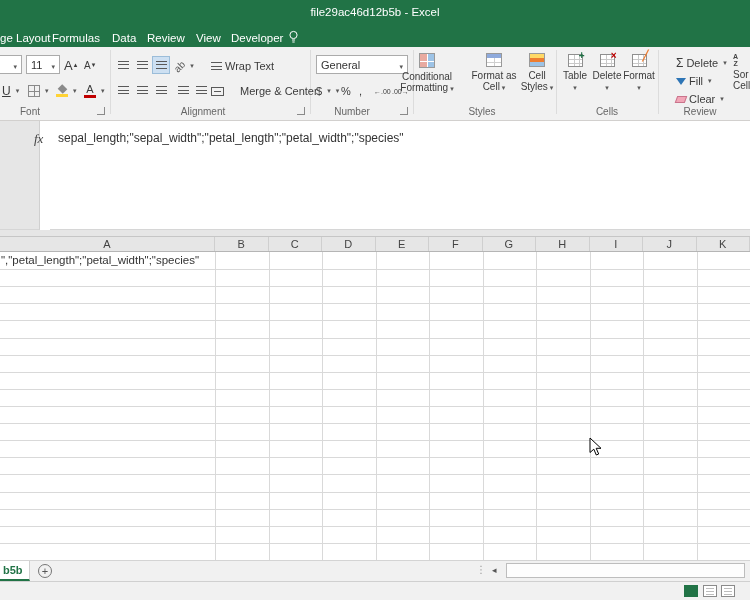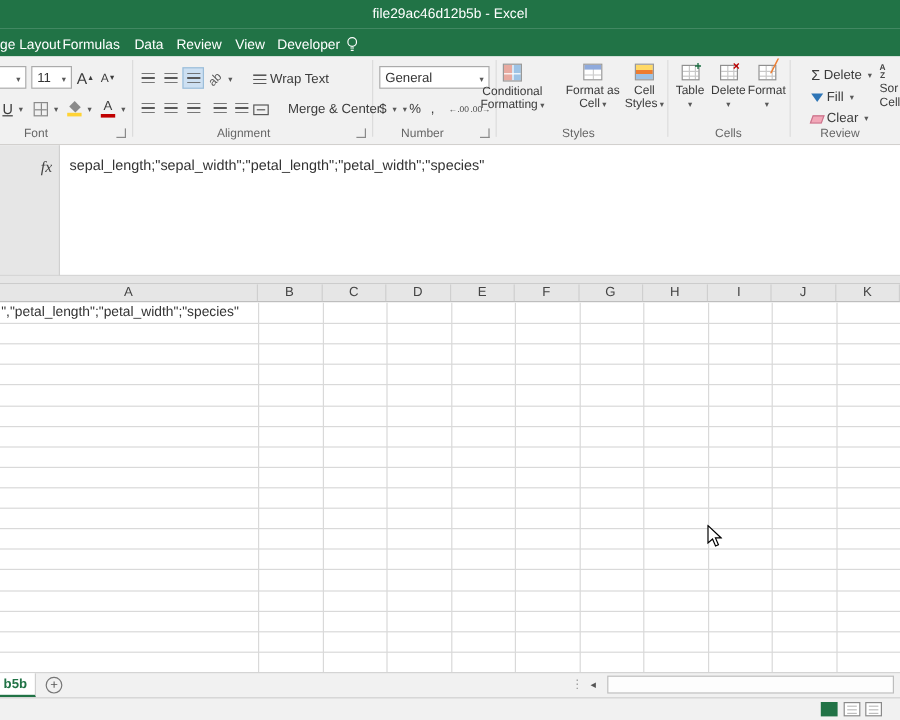--- a/index.html
+++ b/index.html
@@ -49,21 +49,21 @@
       linear-gradient(#8faadc,#8faadc) 0 0/100% 4px no-repeat,
       linear-gradient(#cfcfcf,#cfcfcf) 0 8px/100% 1px no-repeat,
       linear-gradient(#cfcfcf,#cfcfcf) 7px 0/1px 100% no-repeat, #fff; }
   .stylesicon { width:16px; height:14px; border:1px solid #999; background:
       linear-gradient(to bottom, #ffd966 0 33%, #ed7d31 33% 66%, #9dc3e6 66% 100%); }
   .downarrow { width:0; height:0; border-left:5px solid transparent; border-right:5px solid transparent; border-top:7px solid #2e75b6; }
   .eraser { width:10px; height:7px; background:#f2a7b8; border:1px solid #c9748c; transform:skewX(-20deg); }
   .sorticon { font-size:7px; line-height:7px; color:#444; font-weight:bold; display:flex; flex-direction:column; align-items:center; }
 
   
-  .fxpanel { position:absolute; left:0; top:121px; width:50px; height:109px; background:#e6e6e6; border-right:1px solid #d0d0d0; border-bottom:1px solid #d6d6d6; }
+  .fxpanel { position:absolute; left:0; top:121px; width:40px; height:109px; background:#e6e6e6; border-right:1px solid #d0d0d0; border-bottom:1px solid #d6d6d6; }
   .fx { position:absolute; left:34px; top:10px; font-family:"Liberation Serif", serif; font-style:italic; font-size:13px; color:#444; }
   .formulabar { position:absolute; left:50px; top:121px; width:700px; height:109px; background:#fff; border-bottom:1px solid #d6d6d6; }
   .formulatext { position:absolute; left:8px; top:10px; font-size:12px; color:#333; white-space:pre; }
   .fgap { position:absolute; left:0; top:230px; width:750px; height:7px; background:#e6e6e6; border-bottom:1px solid #c6c6c6; }
 
   
   .colheaders { position:absolute; left:0; top:237px; width:750px; height:15px; background:#e6e6e6; border-bottom:1px solid #b5b5b5; }
   .col-hdr { position:absolute; top:0; height:14px; border-right:1px solid #cfcfcf; color:#444; font-size:11px; line-height:14px; text-align:center; }
 
   

